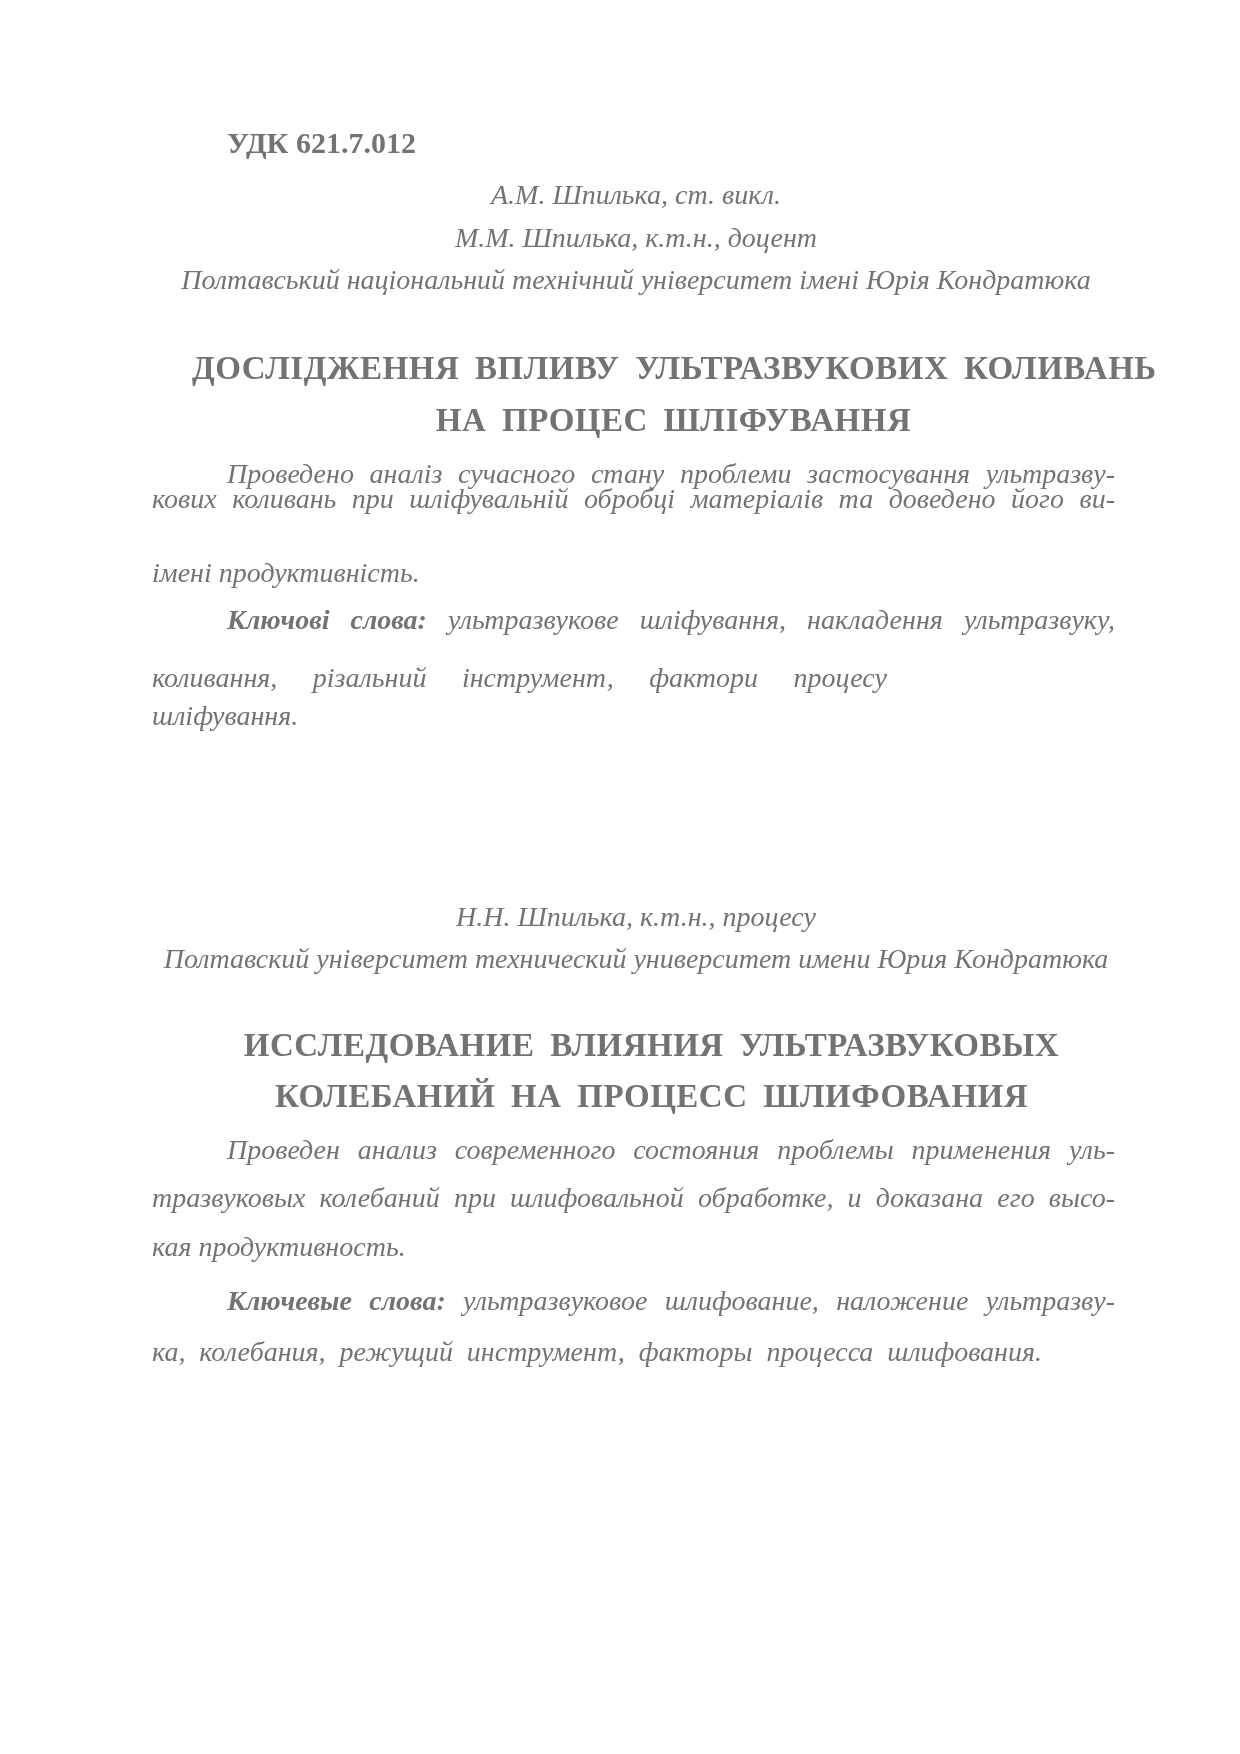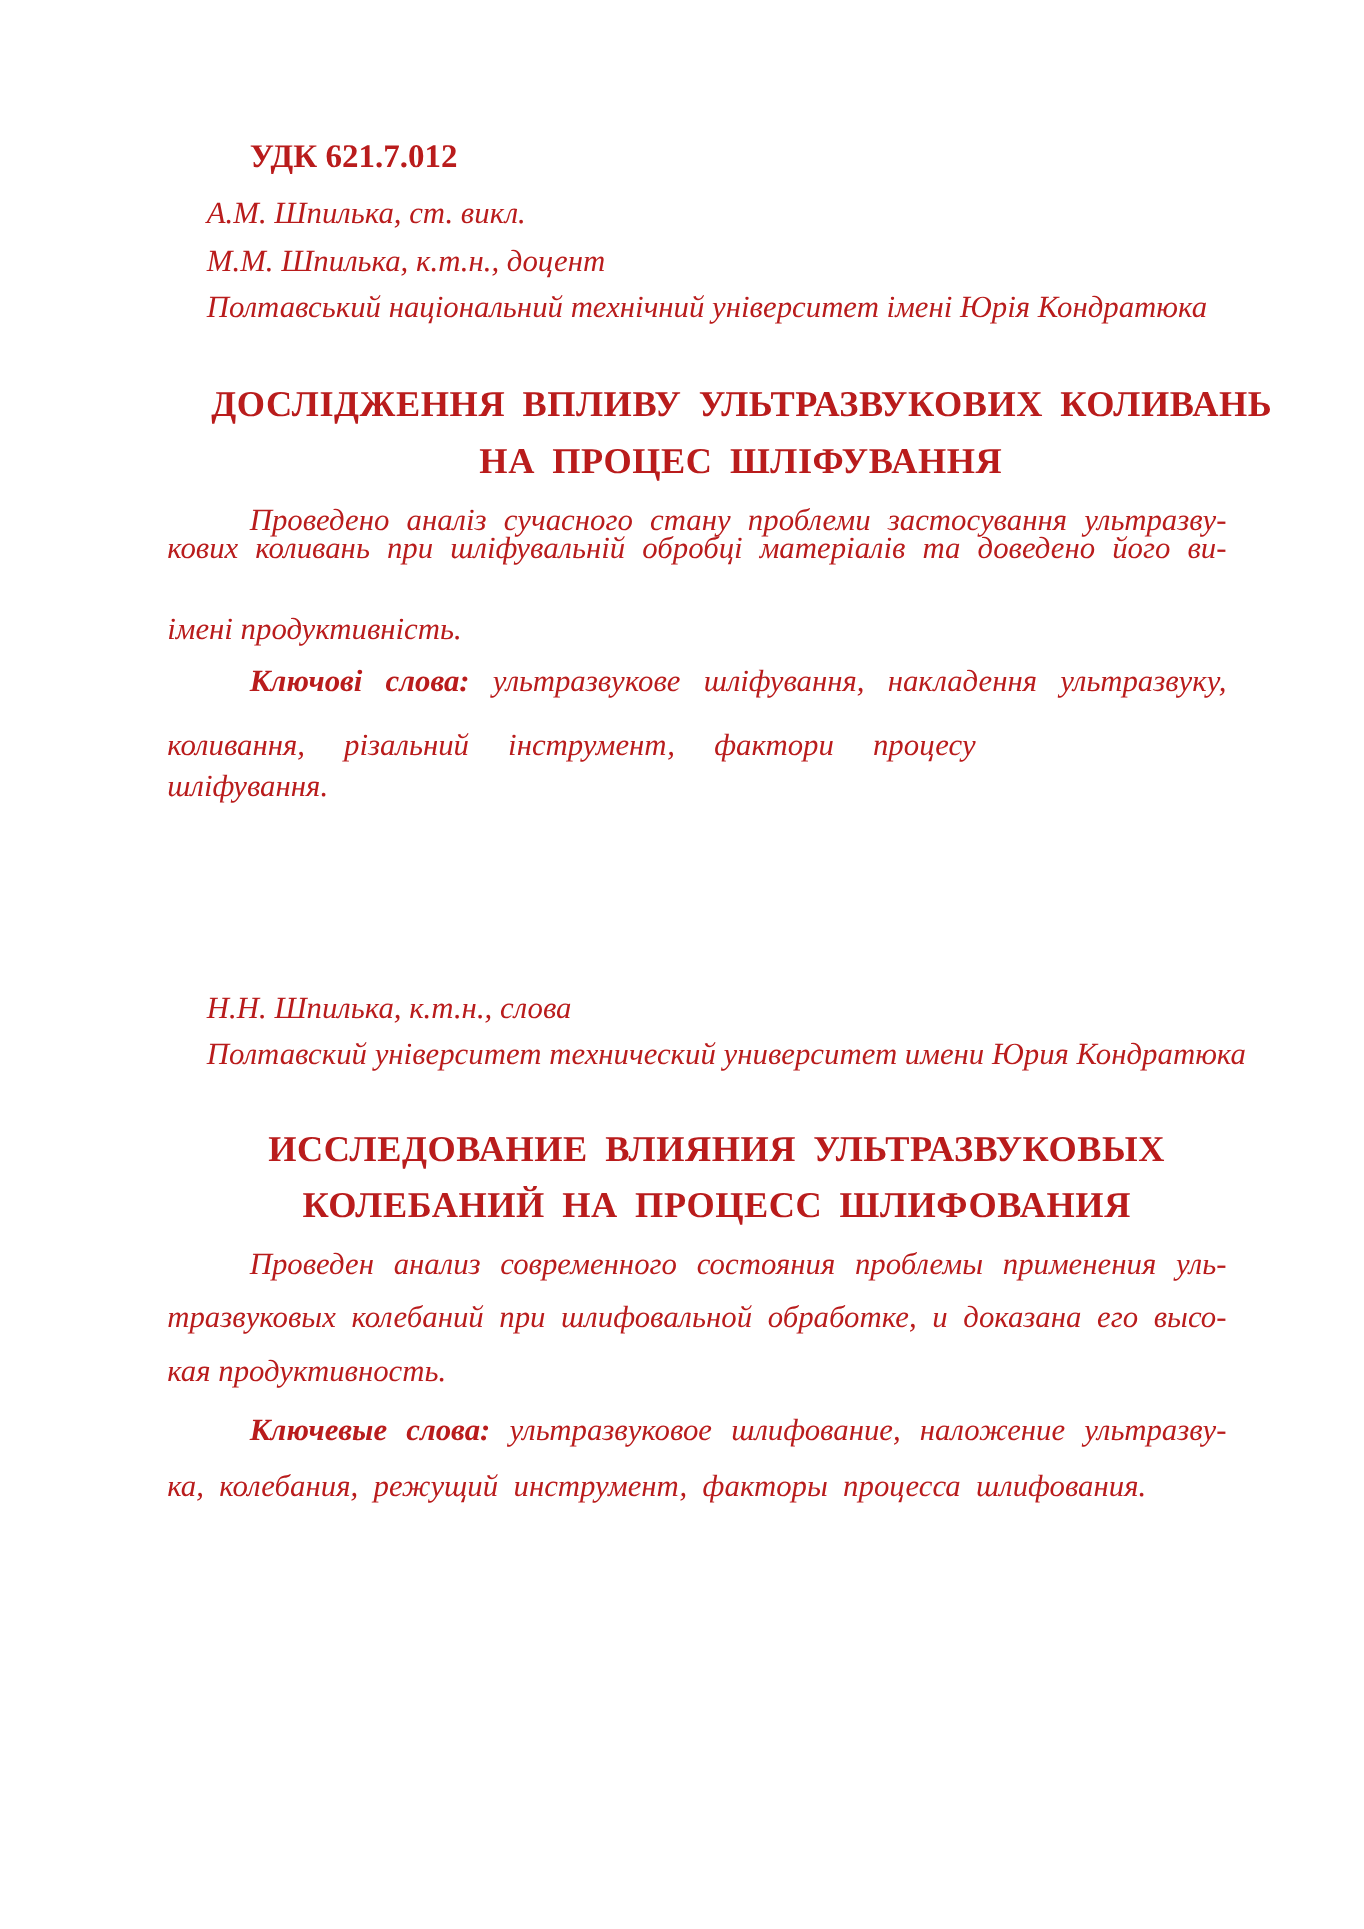--- a/index.html
+++ b/index.html
@@ -7,38 +7,38 @@
     padding: 0;
     background: #ffffff;
   }
   .page {
     position: relative;
     width: 1240px;
     height: 1382px;
     background: #ffffff;
     overflow: hidden;
     font-family: "Liberation Serif", "DejaVu Serif", serif;
-    color: #b91c1c;
+    color: #737373;
   }
   .ln {
     position: absolute;
     left: 152px;
     width: 963px;
     font-size: 28px;
     line-height: 38px;
     font-style: italic;
     white-space: nowrap;
   }
   .just {
     text-align: justify;
     text-align-last: justify;
     white-space: normal;
   }
   .indent { padding-left: 75px; box-sizing: content-box; width: 888px; }
-  .right { text-align: left; width: 968px; margin-left: 36px; }
+  .right { text-align: center; width: 968px; }
   .udc {
     left: 227px;
     width: 500px;
     font-style: normal;
     font-weight: bold;
     font-size: 30px;
     text-align: left;
   }
   .title {
     font-style: normal;
@@ -69,21 +69,21 @@
   <div class="ln title title-ua" style="top:346px">ДОСЛІДЖЕННЯ ВПЛИВУ УЛЬТРАЗВУКОВИХ КОЛИВАНЬ</div>
   <div class="ln title title-ua" style="top:398px">НА ПРОЦЕС ШЛІФУВАННЯ</div>
 
   <div class="ln just indent" style="top:455px">Проведено аналіз сучасного стану проблеми застосування ультразву-</div>
   <div class="ln just" style="top:480px">кових коливань при шліфувальній обробці матеріалів та доведено його ви-</div>
   <div class="ln" style="top:554px">імені продуктивність.</div>
 
   <div class="ln just indent" style="top:601px"><b class="kwlabel">Ключові слова:</b> <span>ультразвукове шліфування, накладення ультразвуку,</span></div>
   <div class="ln just kw-l2-ua" style="top:659px">коливання, різальний інструмент, фактори процесу шліфування.</div>
 
-  <div class="ln right" style="top:898px">Н.Н. Шпилька, к.т.н., слова</div>
+  <div class="ln right" style="top:898px">Н.Н. Шпилька, к.т.н., процесу</div>
   <div class="ln right" style="top:940px">Полтавский університет технический университет имени Юрия Кондратюка</div>
 
   <div class="ln title title-ru" style="top:1023px">ИССЛЕДОВАНИЕ ВЛИЯНИЯ УЛЬТРАЗВУКОВЫХ</div>
   <div class="ln title title-ru" style="top:1074px">КОЛЕБАНИЙ НА ПРОЦЕСС ШЛИФОВАНИЯ</div>
 
   <div class="ln just indent" style="top:1131px">Проведен анализ современного состояния проблемы применения уль-</div>
   <div class="ln just" style="top:1179px">тразвуковых колебаний при шлифовальной обработке, и доказана его высо-</div>
   <div class="ln" style="top:1228px">кая продуктивность.</div>
 
   <div class="ln just indent" style="top:1282px"><b class="kwlabel">Ключевые слова:</b> <span>ультразвуковое шлифование, наложение ультразву-</span></div>

